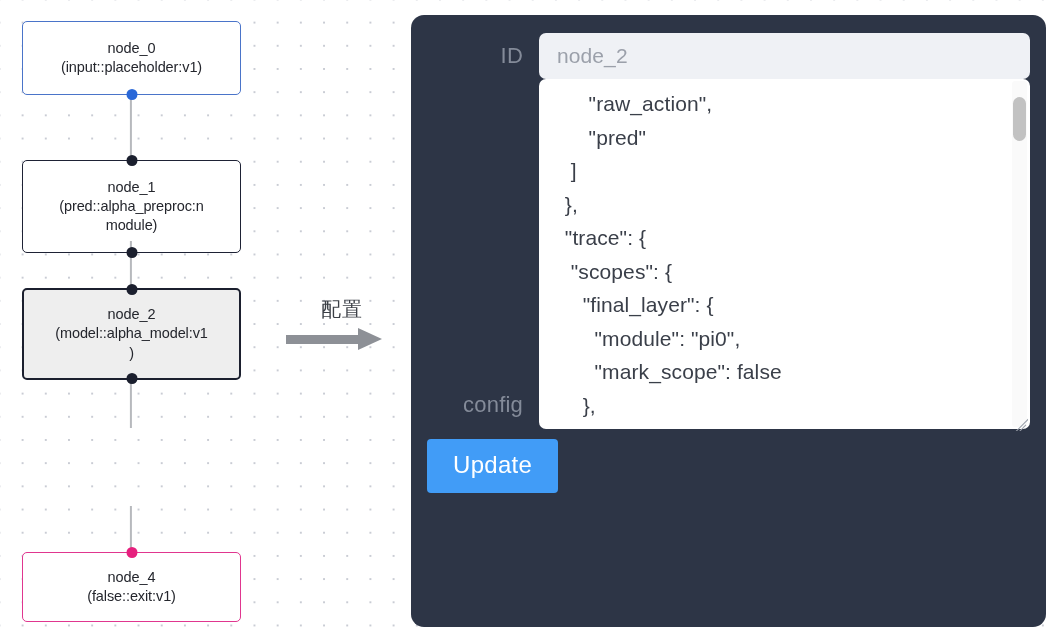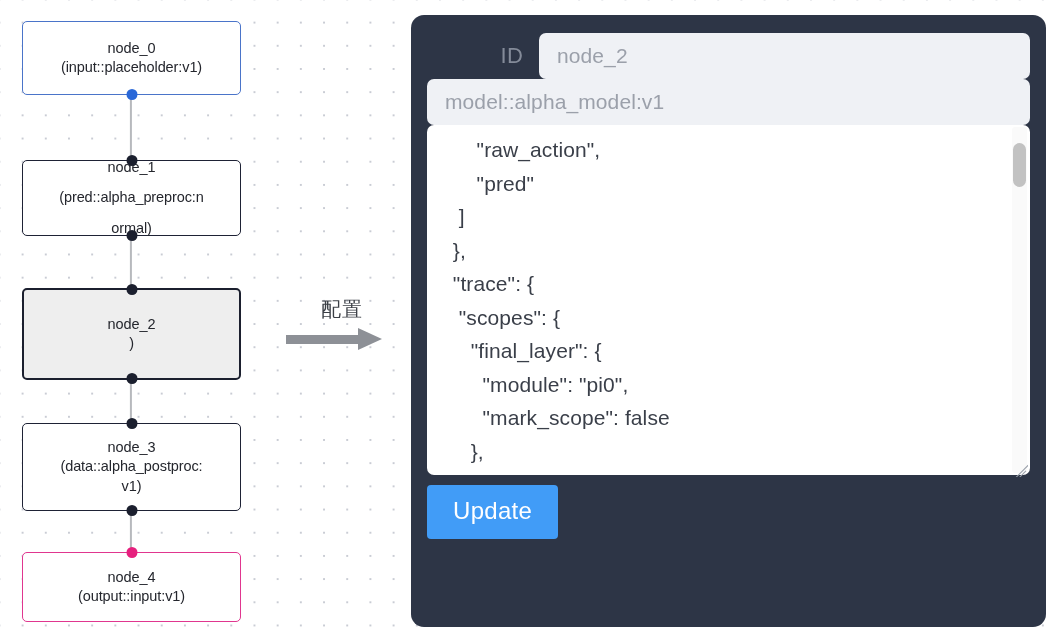--- a/index.html
+++ b/index.html
@@ -243,70 +243,64 @@
     <div class="edge" style="top:241px;height:52px;"></div>
     <div class="edge" style="top:375px;height:53px;"></div>
     <div class="edge" style="top:506px;height:51px;"></div>
 
     <div class="node input-node" style="top:21px;height:74px;">
       <span class="node-line">node_0</span>
       <span class="node-line">(input::placeholder:v1)</span>
       <span class="handle bottom blue"></span>
     </div>
 
-    <div class="node" style="top:160px;height:76px;gap:11px;">
+    <div class="node" style="top:160px;height:93px;">
       <span class="node-line">node_1</span>
       <span class="node-line">(pred::alpha_preproc:n</span>
-      <span class="node-line">ormal)</span>
+      <span class="node-line">module)</span>
       <span class="handle top"></span>
       <span class="handle bottom"></span>
     </div>
 
     <div class="node selected" style="top:288px;height:92px;">
       <span class="node-line">node_2</span>
+      <span class="node-line">(model::alpha_model:v1</span>
       <span class="node-line">)</span>
       <span class="handle top"></span>
       <span class="handle bottom"></span>
     </div>
 
-    <div class="node" style="top:423px;height:88px;">
-      <span class="node-line">node_3</span>
-      <span class="node-line">(data::alpha_postproc:</span>
-      <span class="node-line">v1)</span>
-      <span class="handle top"></span>
-      <span class="handle bottom"></span>
-    </div>
 
     <div class="node output-node" style="top:552px;height:70px;">
       <span class="node-line">node_4</span>
-      <span class="node-line">(output::input:v1)</span>
+      <span class="node-line">(false::exit:v1)</span>
       <span class="handle top pink"></span>
     </div>
   </div>
 
   <div class="annotation">
     <div class="annotation-label">配置</div>
     <div class="arrow-wrap">
       <div class="arrow-shaft"></div>
       <div class="arrow-head"></div>
     </div>
   </div>
 
   <div class="inspector">
 
     <div class="field-row">
       <div class="field-label">ID</div>
       <input class="text-input" type="text" value="node_2" style="">
     </div>
 
     <div class="field-row">
-      <input class="text-input" type="text" value="model::alpha_model:v1" style="">
     </div>
 
     <div class="field-row">
+      <div class="field-label config-label">config</div>
       <div class="config-area-wrap">
         <textarea class="config-area" style="">      "raw_action",
       "pred"
    ]
   },
   "trace": {
    "scopes": {
      "final_layer": {
        "module": "pi0",
        "mark_scope": false

